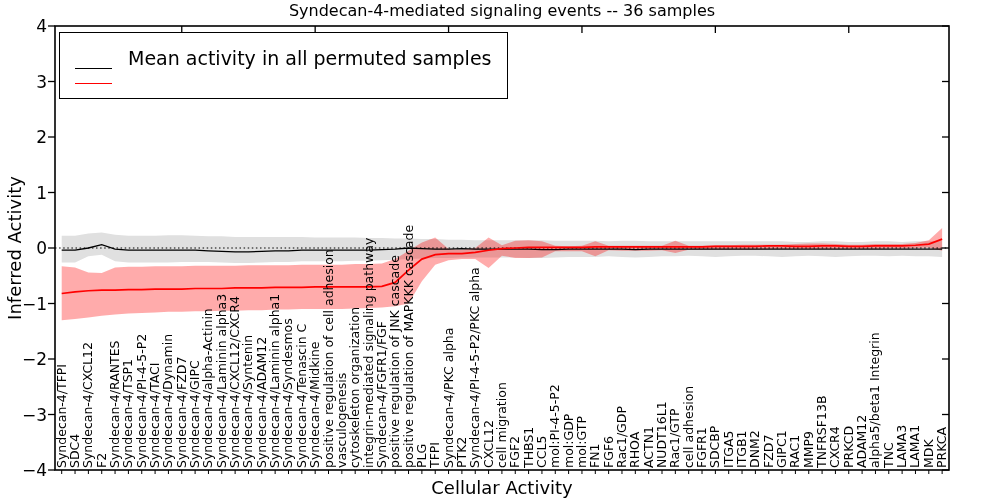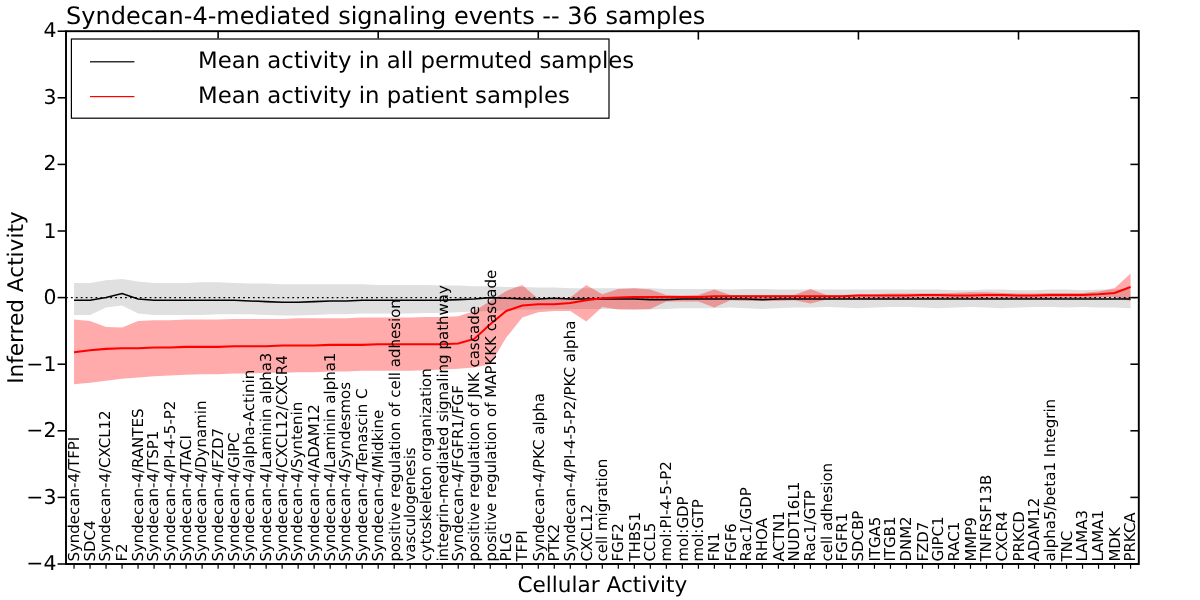--- a/index.html
+++ b/index.html
@@ -1,31 +1,31 @@
 <!DOCTYPE html>
 <html><head>
 <meta charset="utf-8">
 <style>
   html,body{margin:0;padding:0;background:#ffffff;}
   .fig{position:relative;width:1000px;height:500px;background:#ffffff;
        font-family:"DejaVu Sans","Liberation Sans",sans-serif;color:#000;overflow:hidden;}
   #plot{position:absolute;left:0;top:0;}
-  .title{position:absolute;left:55px;width:894px;top:1px;text-align:left;
-         font-size:20px;white-space:nowrap;}
+  .title{position:absolute;left:55px;width:894px;top:1px;text-align:center;
+         font-size:16px;white-space:nowrap;}
   .ylab{position:absolute;left:14px;top:248px;transform:translate(-50%,-50%) rotate(-90deg);
         font-size:18px;white-space:nowrap;}
   .xlab{position:absolute;left:55px;width:894px;top:477px;text-align:center;font-size:18px;}
   .ytick{position:absolute;left:0;width:47px;text-align:right;font-size:17px;line-height:20px;}
   .xtick{position:absolute;transform-origin:0 0;transform:rotate(-90deg);
          font-size:12.5px;line-height:13px;white-space:nowrap;}
   .legend{position:absolute;left:59px;top:32px;width:449px;height:67px;
           border:1.6px solid #000;background:#fff;box-sizing:border-box;
           display:flex;flex-direction:column;justify-content:space-evenly;
           padding-left:15px;}
-  .lrow{display:flex;align-items:center;gap:37px;}
+  .lrow{display:flex;align-items:flex-end;}
   .swatch{width:37px;height:0;border-top:1.8px solid #000;margin-right:16px;flex:none;}
   .ltext{font-size:19px;white-space:nowrap;}
 </style>
 </head>
 <body>
 
 <div class="fig">
   <svg id="plot" width="1000" height="500">
       <polygon points="61.7,235.79 75.04,235.79 88.38,233.57 101.72,232.46 115.06,234.68 128.4,235.79 141.74,235.79 155.07999999999998,235.79 168.42000000000002,235.235 181.76,235.235 195.10000000000002,235.79 208.44,236.345 221.77999999999997,236.345 235.12,236.9 248.45999999999998,236.9 261.8,236.9 275.14,236.9 288.48,236.9 301.82,236.9 315.16,237.455 328.5,237.455 341.84,237.455 355.18,237.455 368.52,238.01 381.85999999999996,238.01 395.2,238.565 408.53999999999996,238.565 421.88,239.12 435.21999999999997,239.12 448.56,239.675 461.9,239.675 475.24,240.23 488.58,240.23 501.91999999999996,240.23 515.26,240.23 528.6,240.23 541.94,240.23 555.28,240.785 568.62,240.785 581.96,240.785 595.3000000000001,240.785 608.64,241.34 621.98,240.785 635.32,240.785 648.6600000000001,241.34 662,241.34 675.34,241.34 688.6800000000001,241.34 702.02,241.34 715.36,241.34 728.7,241.34 742.0400000000001,241.34 755.38,241.34 768.72,241.34 782.0600000000001,241.34 795.4000000000001,241.895 808.74,241.895 822.08,241.34 835.4200000000001,241.34 848.76,241.895 862.1,241.895 875.44,241.34 888.7800000000001,241.34 902.12,241.895 915.46,241.34 928.8000000000001,241.34 942.14,240.785 942.14,256.88 928.8000000000001,256.325 915.46,256.325 902.12,255.77 888.7800000000001,256.325 875.44,255.77 862.1,255.77 848.76,256.325 835.4200000000001,256.88 822.08,256.325 808.74,255.77 795.4000000000001,256.325 782.0600000000001,256.88 768.72,256.325 755.38,255.77 742.0400000000001,255.77 728.7,256.325 715.36,256.88 702.02,256.325 688.6800000000001,255.77 675.34,256.325 662,256.325 648.6600000000001,256.88 635.32,257.435 621.98,256.88 608.64,256.325 595.3000000000001,256.88 581.96,256.88 568.62,256.88 555.28,257.435 541.94,257.99 528.6,257.99 515.26,257.435 501.91999999999996,257.435 488.58,257.435 475.24,257.435 461.9,257.435 448.56,257.99 435.21999999999997,257.99 421.88,258.545 408.53999999999996,259.1 395.2,259.655 381.85999999999996,260.21 368.52,260.765 355.18,260.765 341.84,261.32 328.5,261.32 315.16,261.32 301.82,261.32 288.48,261.875 275.14,261.875 261.8,262.43 248.45999999999998,262.985 235.12,262.985 221.77999999999997,262.43 208.44,261.875 195.10000000000002,261.875 181.76,261.875 168.42000000000002,262.43 155.07999999999998,262.43 141.74,262.43 128.4,262.43 115.06,261.32 101.72,254.66 88.38,256.325 75.04,262.43 61.7,262.43" fill="#e0e0e0"></polygon>
       <polygon points="61.7,266.315 75.04,267.425 88.38,272.42 101.72,272.975 115.06,267.425 128.4,266.87 141.74,266.87 155.07999999999998,266.315 168.42000000000002,266.315 181.76,266.315 195.10000000000002,265.76 208.44,265.76 221.77999999999997,265.76 235.12,265.76 248.45999999999998,265.205 261.8,265.205 275.14,265.205 288.48,265.205 301.82,264.65 315.16,264.65 328.5,264.65 341.84,264.65 355.18,264.095 368.52,264.095 381.85999999999996,263.54 395.2,259.1 408.53999999999996,250.775 421.88,242.45 435.21999999999997,237.455 448.56,249.11 461.9,249.665 475.24,248 488.58,237.455 501.91999999999996,245.225 515.26,240.785 528.6,240.23 541.94,241.34 555.28,245.78 568.62,246.335 581.96,245.78 595.3000000000001,241.34 608.64,245.78 621.98,245.78 635.32,245.78 648.6600000000001,245.78 662,245.78 675.34,240.785 688.6800000000001,245.78 702.02,245.78 715.36,245.225 728.7,245.225 742.0400000000001,244.67 755.38,244.67 768.72,244.67 782.0600000000001,244.67 795.4000000000001,244.115 808.74,243.56 822.08,243.56 835.4200000000001,244.115 848.76,244.67 862.1,244.67 875.44,244.115 888.7800000000001,244.115 902.12,244.115 915.46,243.005 928.8000000000001,240.23 942.14,228.02 942.14,250.775 928.8000000000001,247.445 915.46,248 902.12,248.555 888.7800000000001,248.555 875.44,249.11 862.1,249.11 848.76,249.11 835.4200000000001,249.11 822.08,249.11 808.74,249.11 795.4000000000001,249.11 782.0600000000001,249.11 768.72,249.11 755.38,249.665 742.0400000000001,249.665 728.7,249.665 715.36,249.665 702.02,249.665 688.6800000000001,249.665 675.34,252.995 662,250.22 648.6600000000001,250.775 635.32,250.775 621.98,250.775 608.64,250.22 595.3000000000001,256.325 581.96,251.33 568.62,251.33 555.28,251.33 541.94,257.435 528.6,257.99 515.26,257.99 501.91999999999996,255.77 488.58,267.98 475.24,259.1 461.9,259.1 448.56,260.21 435.21999999999997,264.65 421.88,281.3 408.53999999999996,303.5 395.2,306.275 381.85999999999996,307.385 368.52,307.94 355.18,308.495 341.84,309.05 328.5,309.05 315.16,309.05 301.82,309.05 288.48,309.605 275.14,309.605 261.8,310.16 248.45999999999998,310.16 235.12,310.715 221.77999999999997,310.715 208.44,311.27 195.10000000000002,311.27 181.76,311.825 168.42000000000002,311.825 155.07999999999998,312.38 141.74,312.935 128.4,313.49 115.06,314.6 101.72,315.71 88.38,317.375 75.04,319.04 61.7,320.15" fill="rgba(255,0,0,0.33)"></polygon>
@@ -211,16 +211,15 @@
       <span class="xtick" style="left: 935.14px; top: 468px;">PRKCA</span>
     </div>
 
   <div class="legend">
     <div class="lrow">
       <span class="swatch" style="border-top-color: rgb(0, 0, 0);"></span>
       <span class="ltext">Mean activity in all permuted samples</span>
     </div>
     <div class="lrow">
       <span class="swatch" style="border-top-color: rgb(255, 0, 0);"></span>
-      <span class="ltext">Mean activity in patient samples</span>
     </div>
   </div>
 </div>
 
 </body></html>

